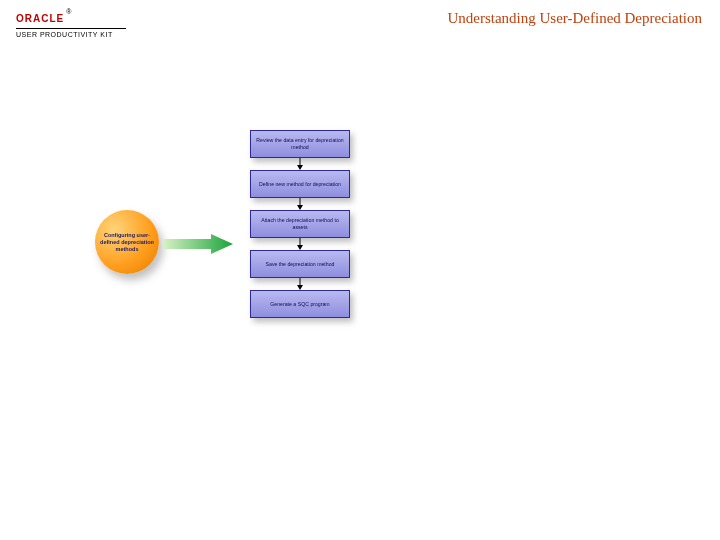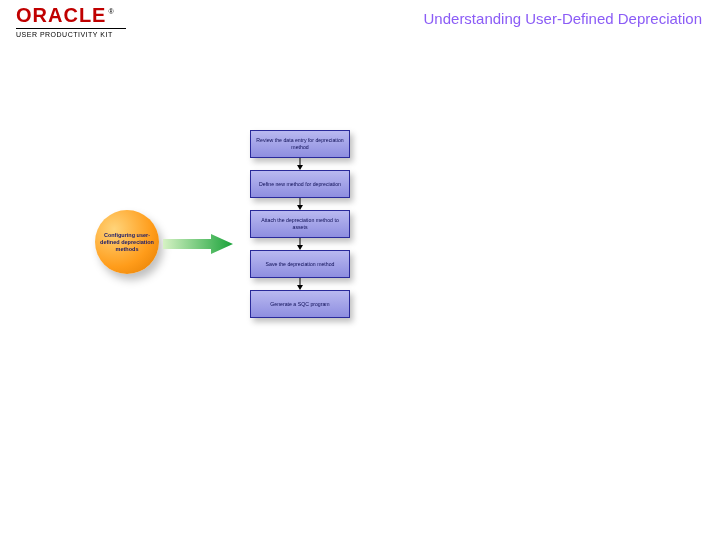--- a/index.html
+++ b/index.html
@@ -24,21 +24,21 @@
   }
   .logo-block {
     position: absolute;
     left: 16px;
     top: 8px;
     width: 110px;
   }
   .oracle-word {
     font-family: Arial, Helvetica, sans-serif;
     font-weight: 700;
-    font-size: 20px;
+    font-size: 10px;
     letter-spacing: 1px;
     color: #c00000;
     line-height: 14px;
   }
   .oracle-tm {
     font-size: 7px;
     vertical-align: top;
     color: #000;
     margin-left: 2px;
   }
@@ -50,21 +50,22 @@
   .upk {
     font-size: 7px;
     letter-spacing: 0.5px;
     color: #000;
   }
   .page-title {
     position: absolute;
     top: 10px;
     right: 18px;
     font-size: 15px;
-    color: #8b5cf6;
+    color: #c2410c;
+    font-family: Liberation Serif, serif;
   }
 
   
   .diagram {
     position: absolute;
     left: 95px;
     top: 130px;
     width: 300px;
     height: 250px;
   }

